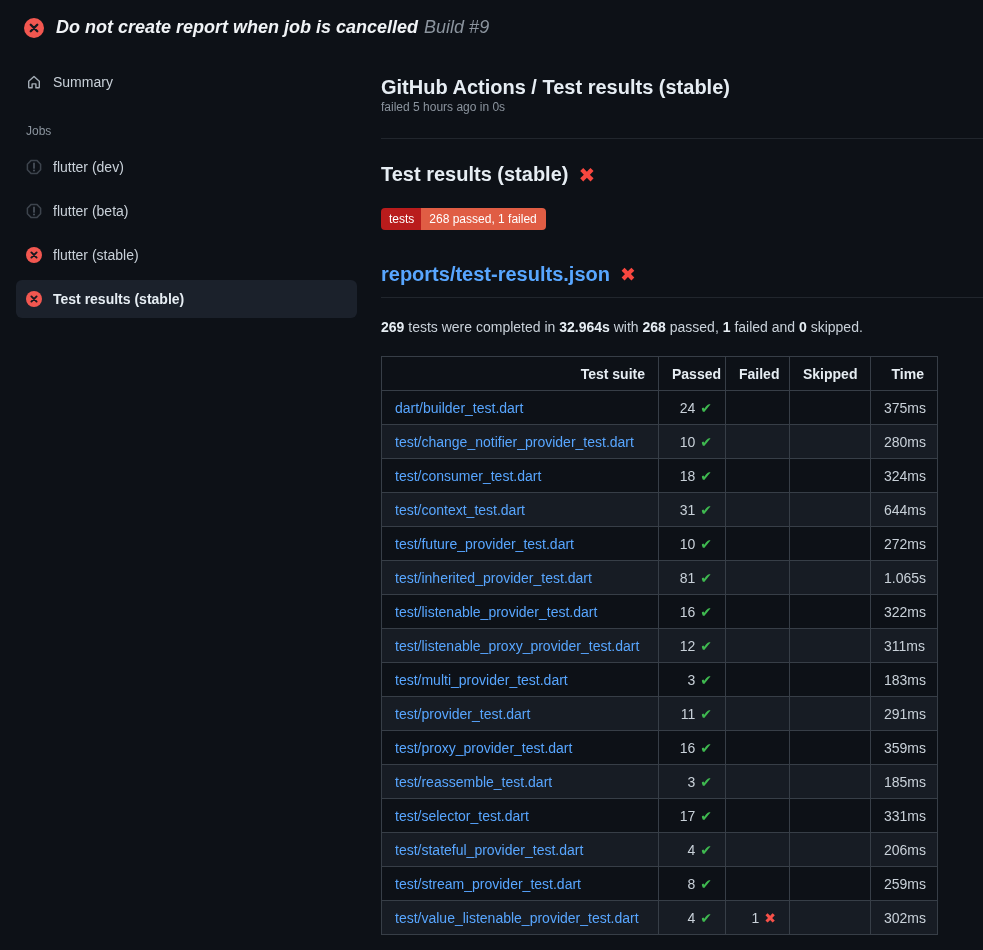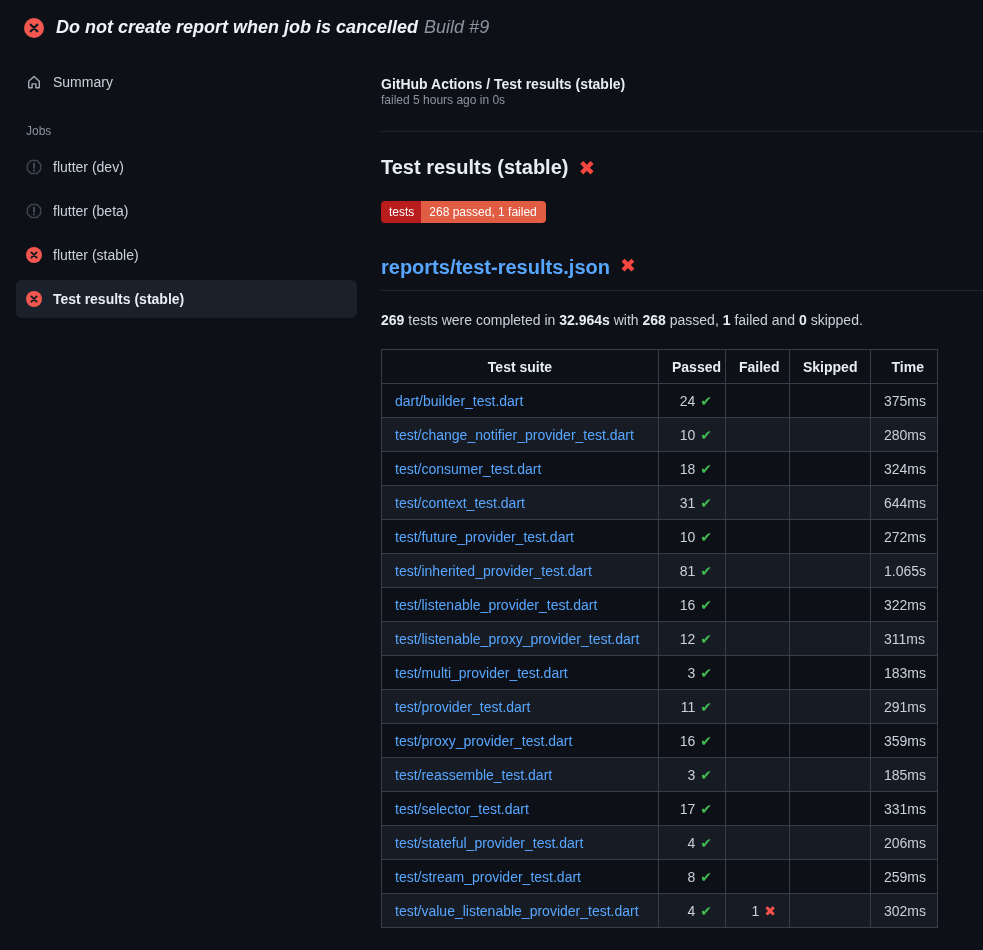--- a/index.html
+++ b/index.html
@@ -30,58 +30,58 @@
     padding:8px 10px; border-radius:6px;
     color:#c9d1d9; cursor:pointer;
   }
   .side-item .ico { width:16px; height:16px; flex:0 0 auto; display:block; }
   .summary-item { margin-bottom:18px; }
   .jobs-label { color:#8b949e; font-size:12px; padding:8px 10px 4px 10px; margin-bottom:6px; }
   .job-item { margin-bottom:6px; height:38px; }
   .job-item.selected { background:#1b212b; font-weight:700; color:#e6edf3; }
 
   
-  .wf-title { font-weight:700; color:#e6edf3; font-size:14px; }
+  .wf-title { font-weight:700; color:#e6edf3; font-size:20px; }
   .wf-sub   { color:#8b949e; font-size:12px; margin-top:1px; }
   .divider  { border:none; border-top:1px solid #21262d; margin:24px 0 0 0; }
 
   .check-heading {
     margin-top:24px; display:flex; align-items:center; gap:10px;
     font-size:20px; font-weight:700; color:#e6edf3;
   }
   .x-glyph { color:#f8473f; font-weight:700; font-size:20px; line-height:1; }
 
   .badge {
     display:inline-flex; margin-top:22px; border-radius:4px; overflow:hidden;
     font-size:12px; font-weight:400; color:#ffffff; line-height:1;
   }
   .badge .badge-label { background:#b91c1c; padding:5px 7px 5px 8px; }
   .badge .badge-value { background:#e05d44; padding:5px 9px 5px 8px; }
 
   .report-heading-wrap {
     margin-top:33px; padding-bottom:11px; border-bottom:1px solid #21262d;
-    display:flex; gap:10px;
+    display:flex; align-items:center; gap:10px;
   }
   .report-link { color:#58a6ff; font-size:20px; font-weight:700; text-decoration:none; }
   .report-heading-wrap .x-glyph { font-size:19px; }
 
   .summary-line { margin-top:21px; font-size:14px; color:#c9d1d9; }
   .summary-line b { color:#e6edf3; }
 
   
   table.results {
     margin-top:21px; border-collapse:collapse; table-layout:fixed;
     width:556px; font-size:14px;
   }
   .results th, .results td {
     border:1px solid #373e47; padding:7px 13px; height:34px;
     white-space:nowrap; overflow:hidden;
   }
   .results th { font-weight:700; color:#e6edf3; text-align:right; }
-  .results th:first-child { text-align:center; }
+  .results th:first-child { text-align:right; }
   .results td { text-align:right; color:#c9d1d9; }
   .results td:first-child { text-align:left; }
   .results tbody tr:nth-child(even) { background:#171c24; }
   .results a { color:#58a6ff; text-decoration:none; }
   .check-glyph { color:#3fb950; font-size:14px; margin-left:5px; }
   .fail-glyph  { color:#f85149; font-size:14px; font-weight:700; margin-left:5px; }
 </style>
 </head>
 <body>
 

